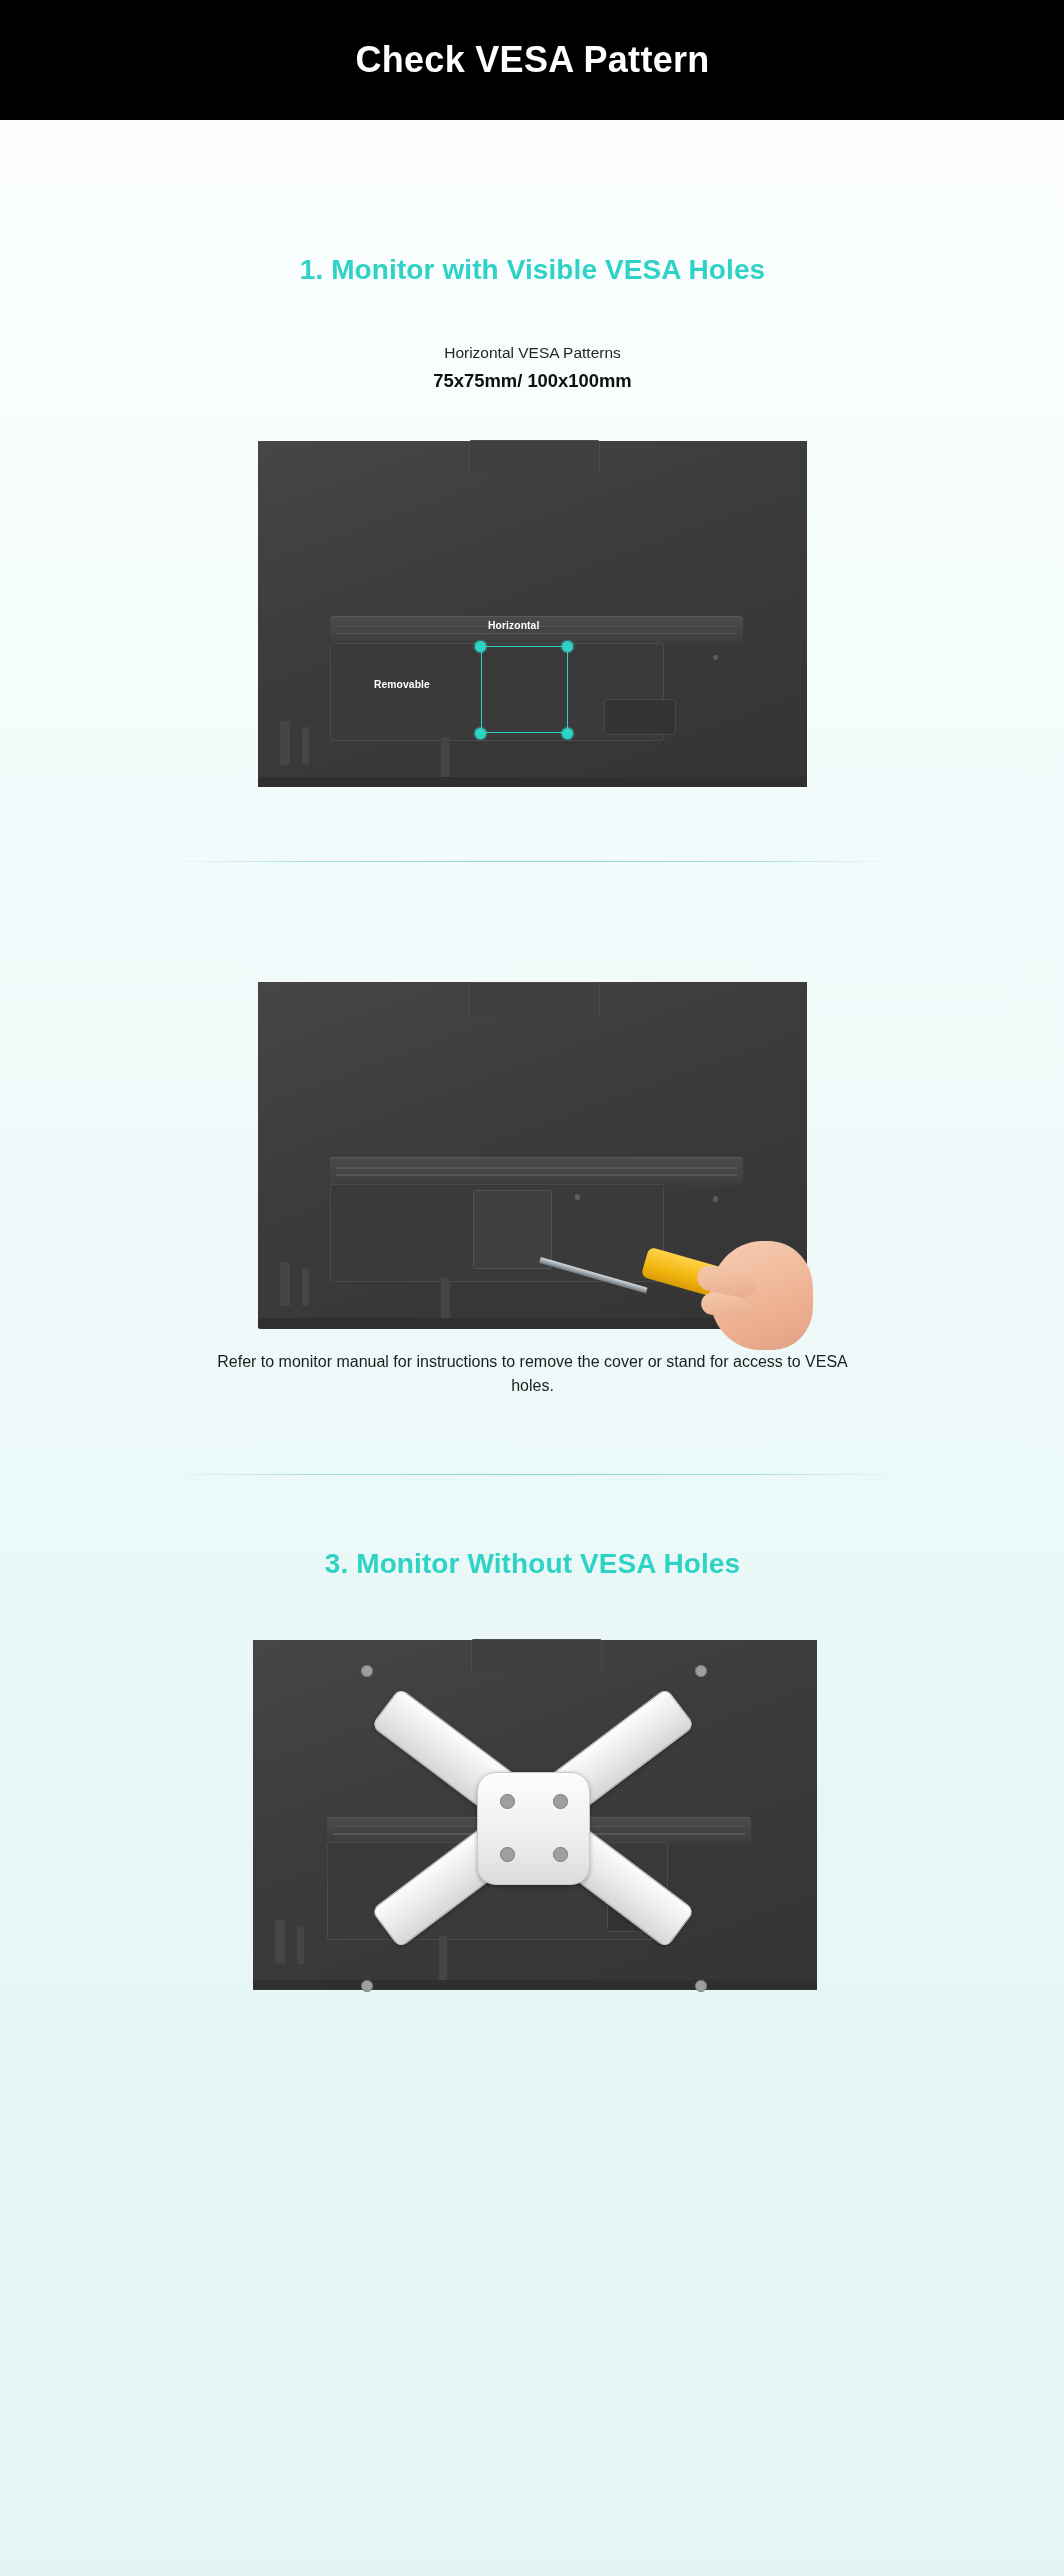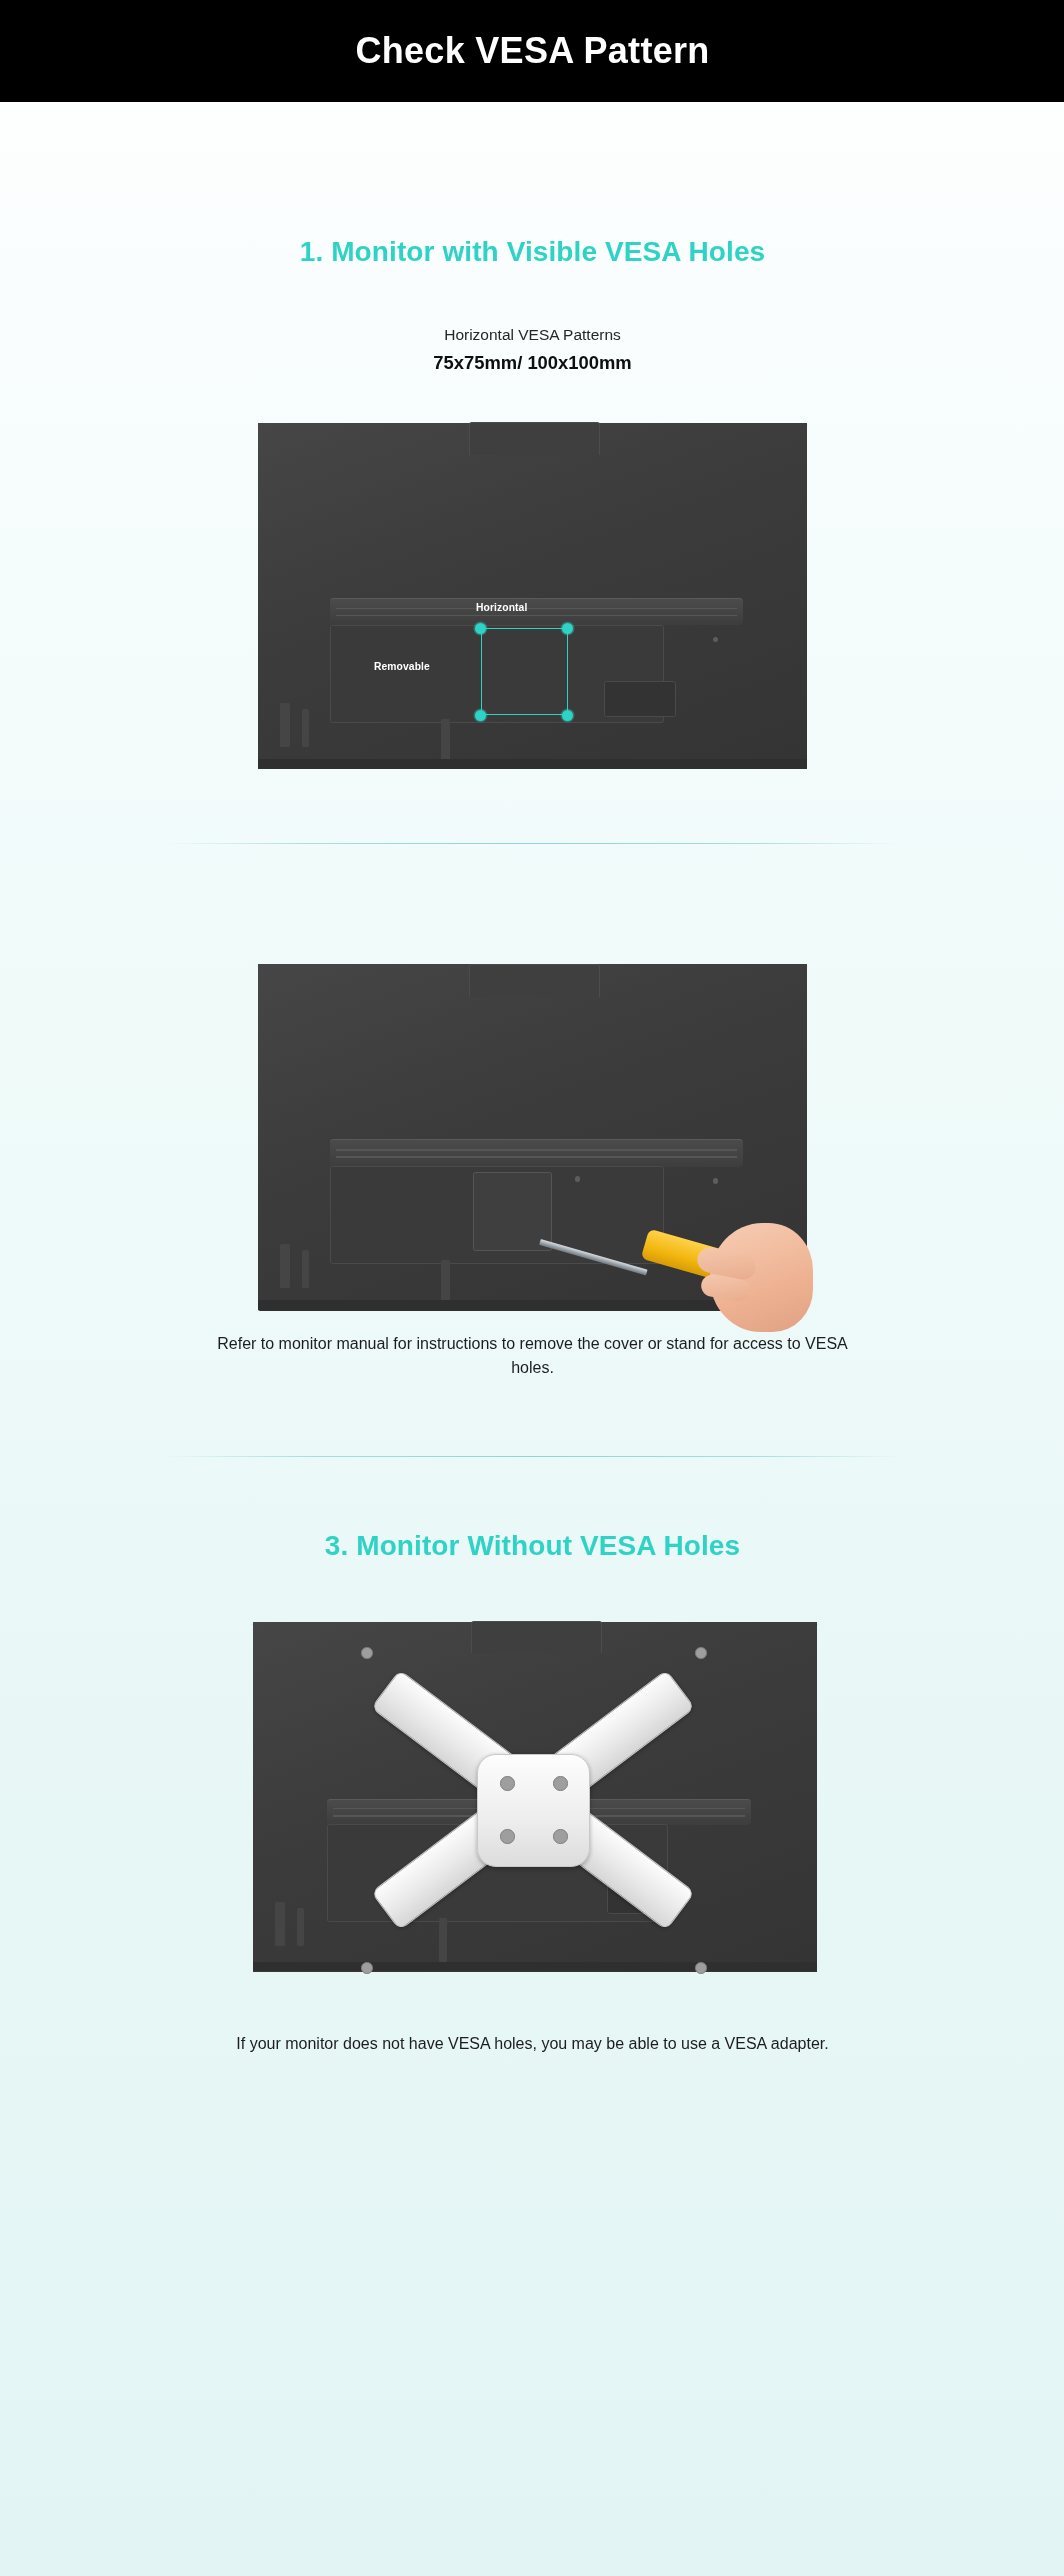--- a/index.html
+++ b/index.html
@@ -16,21 +16,21 @@
   .page {
     width: 1065px;
     min-height: 2576px;
     background: linear-gradient(180deg, #ffffff 0%, #f5fcfc 22%, #eefaf9 46%, #e7f7f6 72%, #e2f5f4 100%);
     position: relative;
     overflow: hidden;
   }
 
   
   .header {
-    height: 102px;
+    height: 120px;
     background: #000000;
     display: flex;
     align-items: center;
     justify-content: center;
   }
   .header h1 {
     margin: 0;
     font-size: 36px;
     font-weight: bold;
     color: #ffffff;
@@ -267,21 +267,21 @@
         <div class="mon-vent" style="left:44px; top:286px; width:7.4px; height:38px;"></div>
         <div class="mon-vent" style="left:183px; top:296px; width:8.8px; height:44px;"></div>
         <div class="mon-foot" style="left:0; top:336px; width:549px; height:10.3px;"></div>
 
         <div class="vesa-sq" style="left:223px; top:205px; width:87px; height:87px;"></div>
         <div class="vesa-hole" style="left:217px; top:200px;"></div>
         <div class="vesa-hole" style="left:304px; top:200px;"></div>
         <div class="vesa-hole" style="left:217px; top:287px;"></div>
         <div class="vesa-hole" style="left:304px; top:287px;"></div>
 
-        <div class="vesa-label" style="left:218px; top:179px;">Horizontal</div>
+        <div class="vesa-label" style="left:230px; top:179px;">Horizontal</div>
         <div class="vesa-label" style="left:116px; top:238px;">Removable</div>
       </div>
     </div>
 
   </div>
 
   <div class="divider div1"></div>
 
   <div class="section s2">
 
@@ -343,17 +343,16 @@
       <div class="adapter-hole" style="left:304px; top:173px;"></div>
       <div class="adapter-hole" style="left:251px; top:226px;"></div>
       <div class="adapter-hole" style="left:304px; top:226px;"></div>
 
       <div class="adapter-hole small" style="left:112px; top:44px;"></div>
       <div class="adapter-hole small" style="left:446px; top:44px;"></div>
       <div class="adapter-hole small" style="left:112px; top:359px;"></div>
       <div class="adapter-hole small" style="left:446px; top:359px;"></div>
     </div>
 
-    <p class="caption cap3" style="max-width:634px;">If your monitor does not have VESA holes, you may be able to use a VESA adapter.</p>
   </div>
 
 </div>
 
 
 </body></html>

